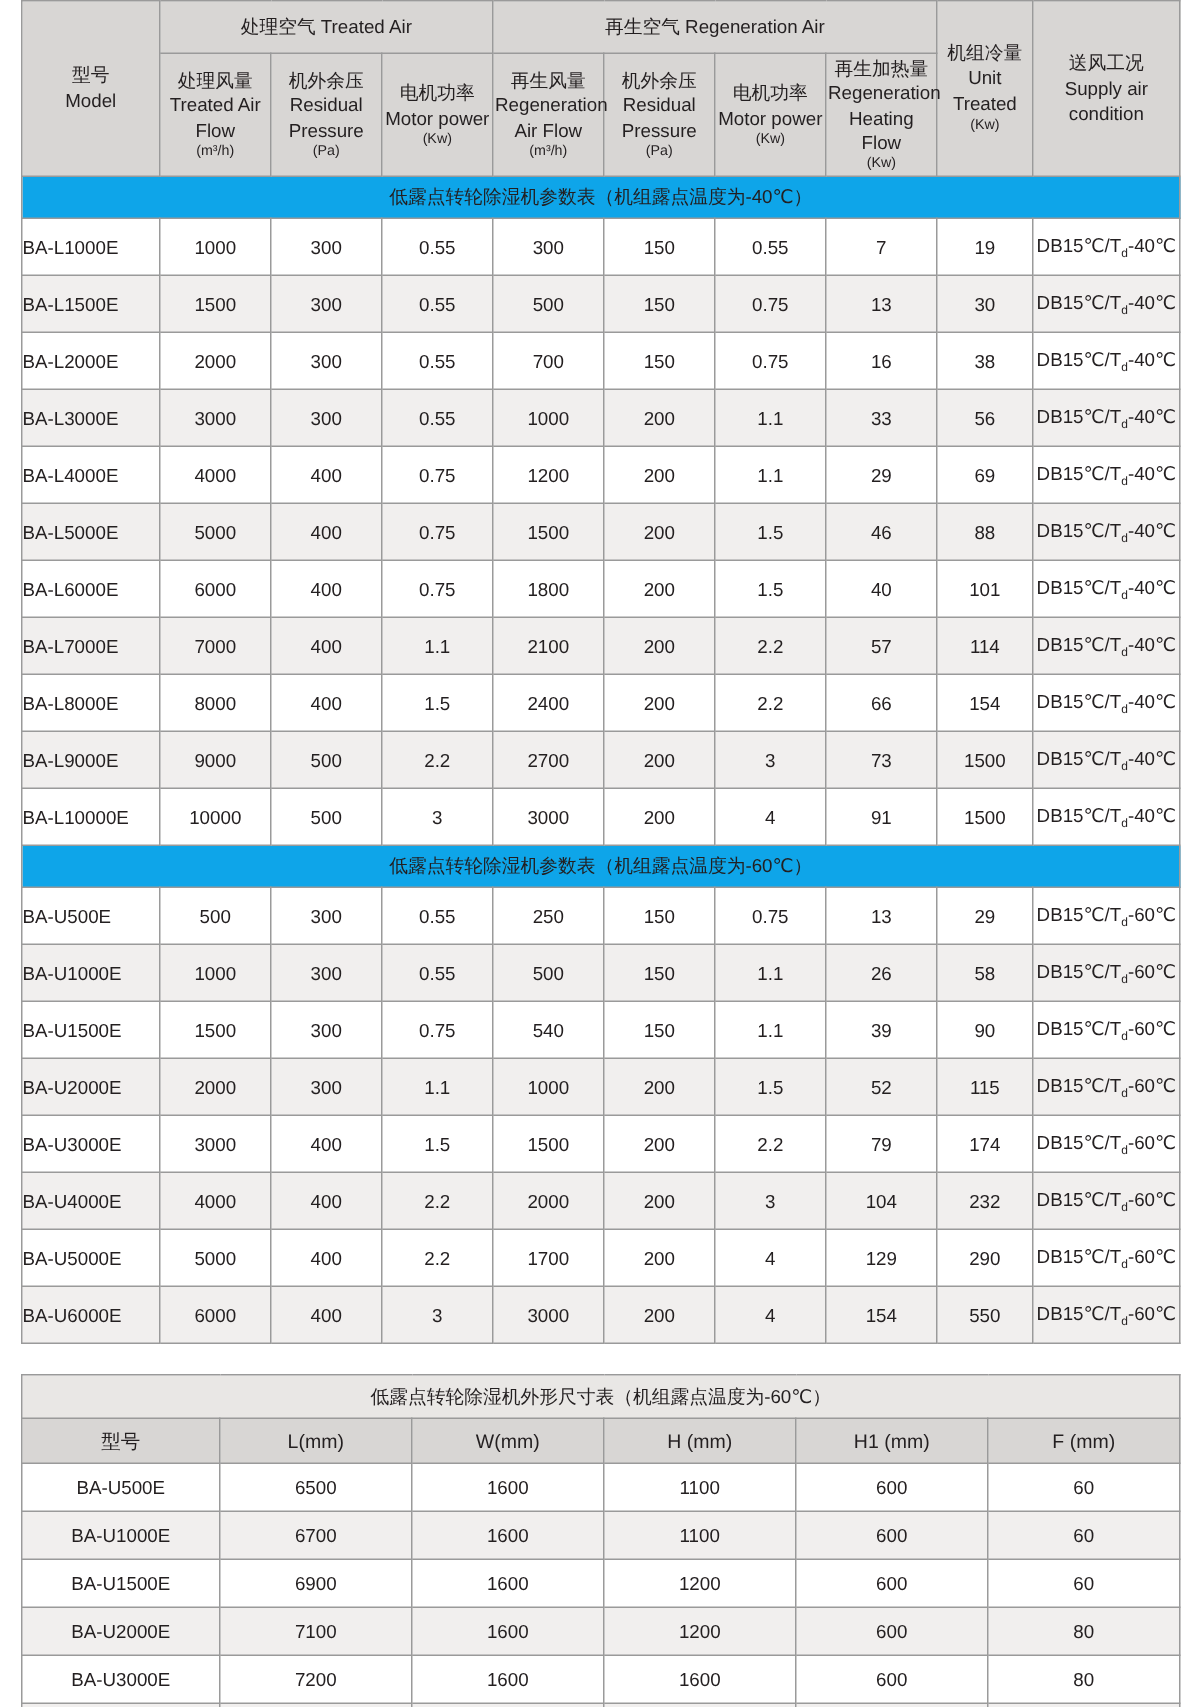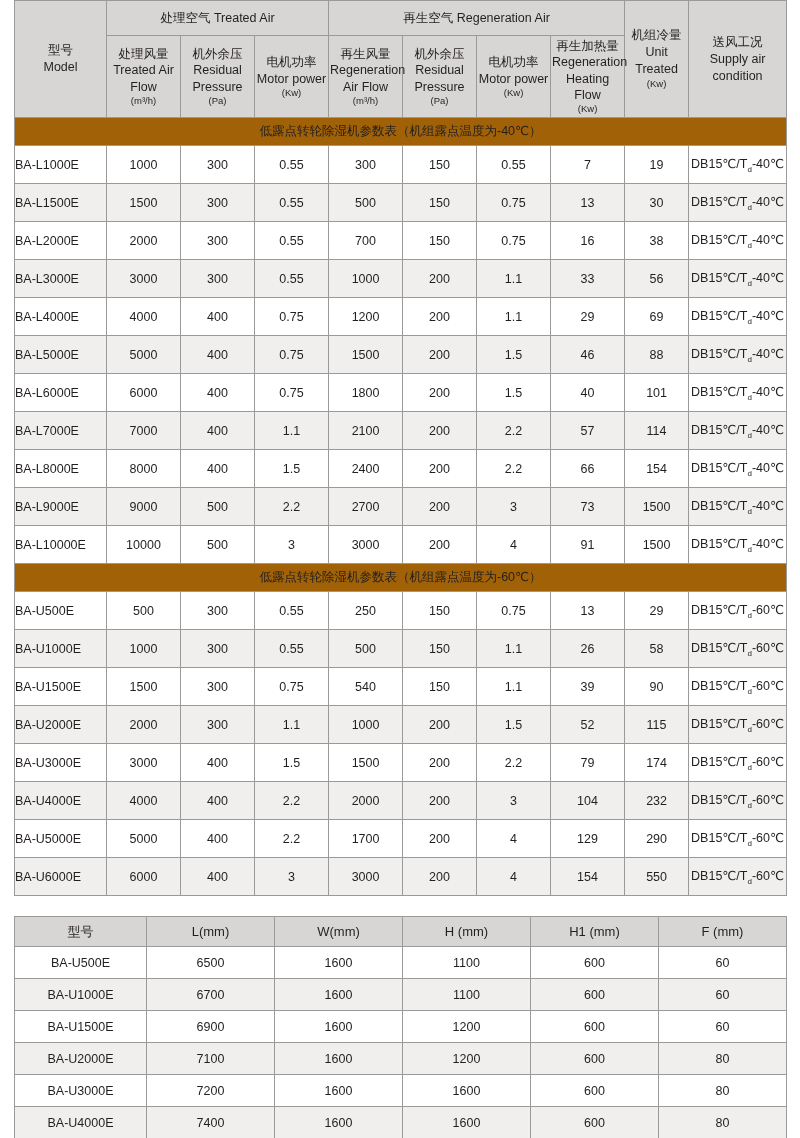--- a/index.html
+++ b/index.html
@@ -14,21 +14,21 @@
   table{border-collapse:collapse;width:772px;margin:0 14px;table-layout:fixed;}
   td,th{border:1px solid #9a9a9a;text-align:center;vertical-align:middle;font-weight:normal;padding:0;}
 
   
   .spec-table td, .spec-table th{font-size:12.5px;}
   .hdr-group{background:#d8d6d4;height:34px;font-size:13.5px;line-height:1.35;}
   .hdr-sub{background:#d8d6d4;height:62px;font-size:11px;line-height:1.3;padding:2px 1px;}
   .hdr-model{background:#d8d6d4;font-size:13.5px;line-height:1.35;}
   .hdr-cap{background:#d8d6d4;font-size:12.5px;line-height:1.35;}
   .small{font-size:9.5px;}
-  .sect-row td{background:#a16207;height:27px;font-size:12.5px;}
+  .sect-row td{background:#0ea5e9;height:27px;font-size:12.5px;}
   .data-row td{height:37px;}
   .data-row td:first-child{text-align:left;font-size:12.5px;}
   .row-alt td{background:#f1efee;}
   .row-plain td{background:#ffffff;}
   .dew sub{font-size:8px;}
   .gap{height:20px;}
 
   
   .dim-table td{font-size:12.5px;height:31px;}
   .dim-title td{background:#e9e7e5;height:28px;font-size:12.5px;}
@@ -360,20 +360,23 @@
   <table class="dim-table">
     <colgroup>
       <col style="width:132px">
         <col style="width:128px">
         <col style="width:128px">
       <col style="width:128px">
         <col style="width:128px">
         <col style="width:128px">
     </colgroup>
     <tbody id="dim-body">
+        <tr class="dim-title">
+          <td colspan="6">低露点转轮除湿机外形尺寸表（机组露点温度为-60℃）</td>
+        </tr>
         <tr class="dim-head">
           <td>型号</td>
           <td>L(mm)</td>
           <td>W(mm)</td>
           <td>H (mm)</td>
           <td>H1 (mm)</td>
           <td>F (mm)</td>
         </tr>
         <tr class="dim-row-plain">
           <td>BA-U500E</td>

